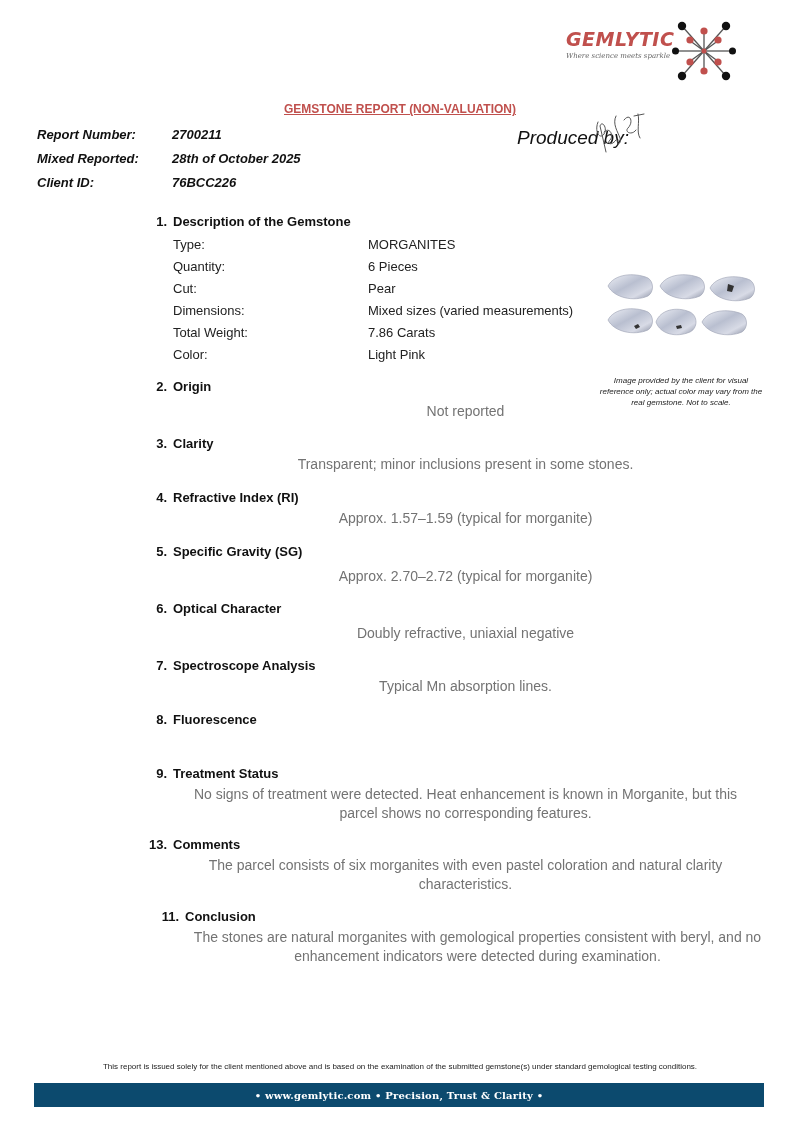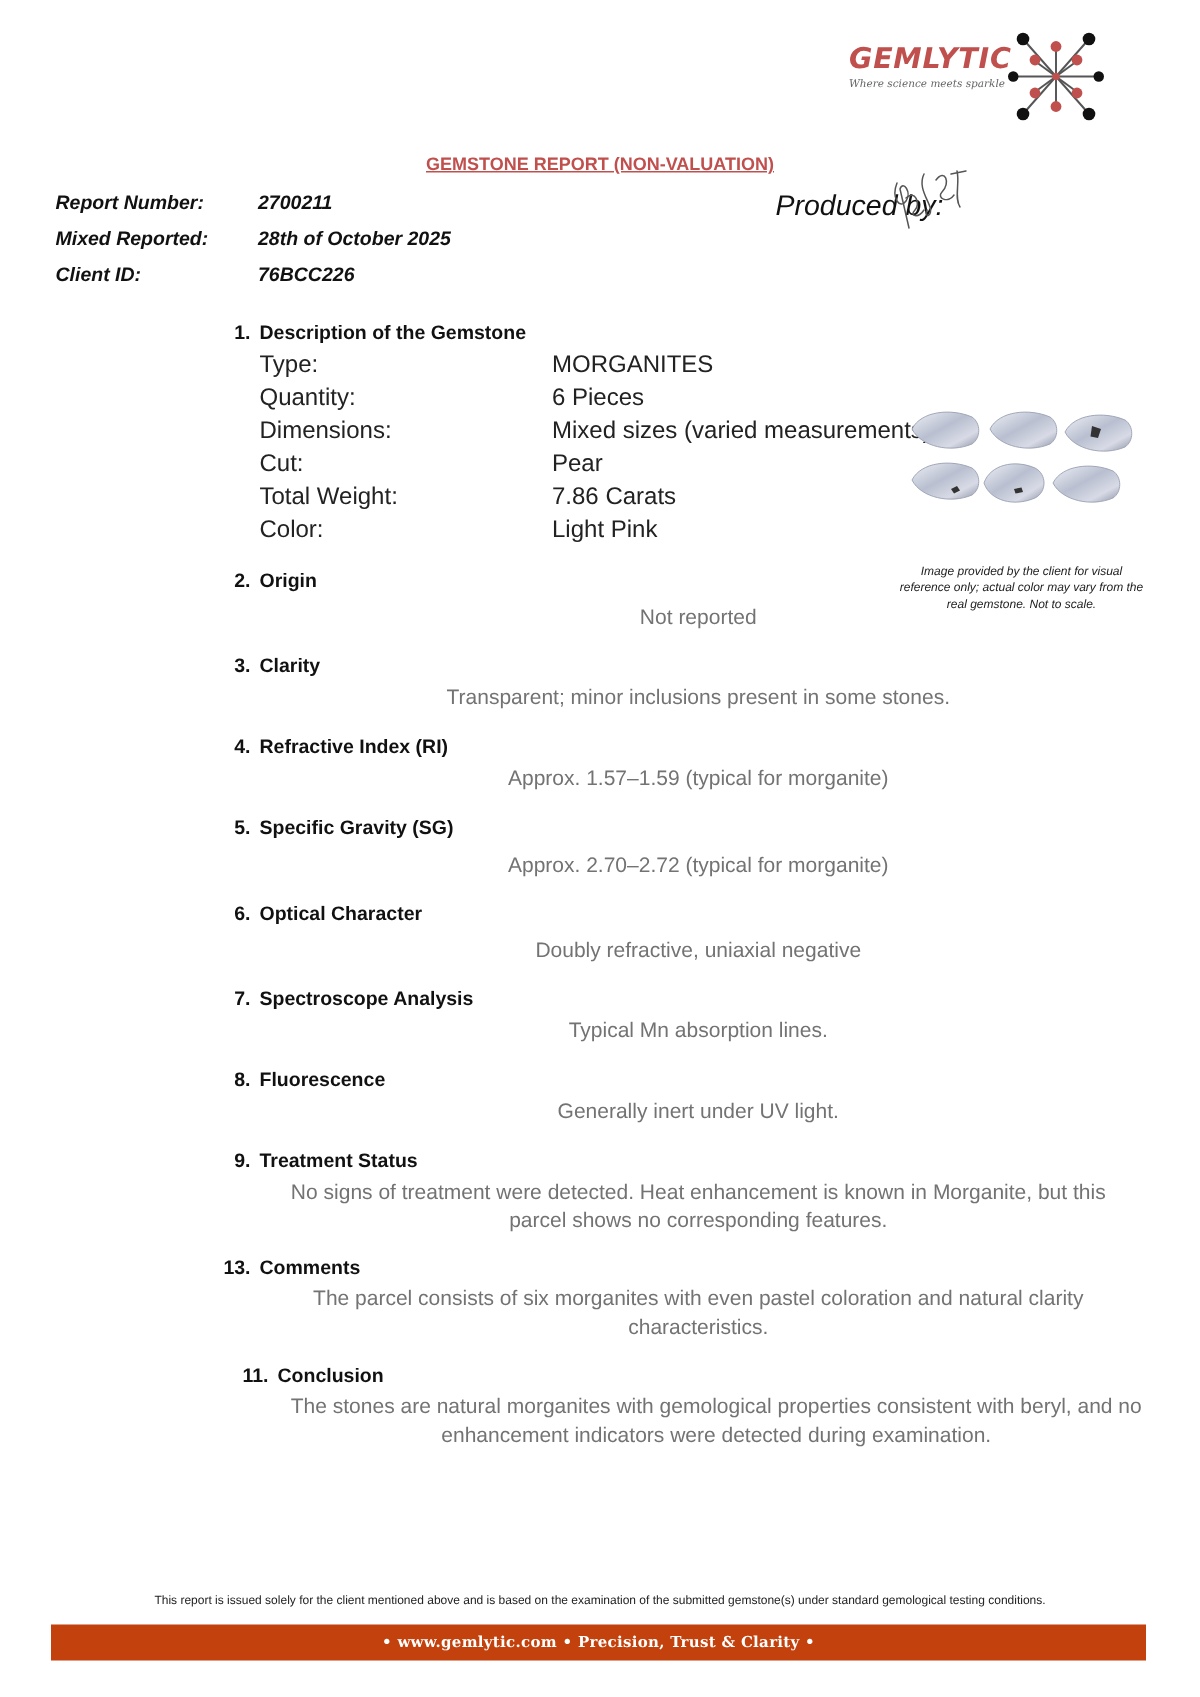--- a/index.html
+++ b/index.html
@@ -21,31 +21,31 @@
   .meta-value { position: absolute; left: 135px; white-space: nowrap; }
   .produced-by { position: absolute; left: 517px; top: 127px; font-style: italic; font-size: 19px; color: #111; white-space: nowrap; }
   .signature { position: absolute; left: 590px; top: 102px; width: 60px; height: 55px; }
 
   
   .section { position: absolute; left: 148px; width: 610px; }
   .sec-head { font-weight: bold; font-size: 13px; color: #111; display: flex; }
   .sec-num { display: inline-block; width: 25px; text-align: right; padding-right: 6px; }
   .sec-body { margin-left: 25px; margin-top: 8px; font-size: 14px; line-height: 19px; color: #737373; text-align: center; }
 
-  .desc-table { margin-left: 25px; margin-top: 4px; font-size: 16px; color: #222; }
+  .desc-table { margin-left: 25px; margin-top: 4px; font-size: 13px; color: #222; }
   .desc-row { display: flex; height: 22px; align-items: center; }
   .desc-label { width: 195px; }
 
   
   .gem-image { position: absolute; left: 604px; top: 270px; width: 160px; height: 70px; }
   .gem-caption { position: absolute; left: 596px; top: 375px; width: 170px; font-style: italic; font-size: 8px; line-height: 11px; color: #222; text-align: center; }
 
   
   .disclaimer { position: absolute; left: 0; width: 800px; top: 1062px; text-align: center; font-size: 8px; color: #222; }
-  .footer-band { position: absolute; left: 34px; top: 1083px; width: 730px; height: 24px; background: #c2410c; display: flex; align-items: center; justify-content: center; }
+  .footer-band { position: absolute; left: 34px; top: 1083px; width: 730px; height: 24px; background: #0c4a6e; display: flex; align-items: center; justify-content: center; }
   .footer-text { font-family: "DejaVu Serif", serif; font-weight: bold; font-size: 10px; color: #ffffff; letter-spacing: 0.2px; }
 </style>
 </head>
 <body>
 
 <div class="logo">
   <div class="logo-text">GEMLYTIC</div>
   <div class="logo-tag">Where science meets sparkle</div>
   <svg class="logo-mark" viewBox="0 0 64 66">
     <g stroke="#555" stroke-width="1.3">
@@ -116,26 +116,26 @@
   <div class="desc-table">
     <div class="desc-row">
       <span class="desc-label">Type:</span>
       <span>MORGANITES</span>
     </div>
     <div class="desc-row">
       <span class="desc-label">Quantity:</span>
       <span>6 Pieces</span>
     </div>
     <div class="desc-row">
+      <span class="desc-label">Cut:</span>
+      <span>Pear</span>
+    </div>
+    <div class="desc-row">
       <span class="desc-label">Dimensions:</span>
       <span>Mixed sizes (varied measurements)</span>
-    </div>
-    <div class="desc-row">
-      <span class="desc-label">Cut:</span>
-      <span>Pear</span>
     </div>
     <div class="desc-row">
       <span class="desc-label">Total Weight:</span>
       <span>7.86 Carats</span>
     </div>
     <div class="desc-row">
       <span class="desc-label">Color:</span>
       <span>Light Pink</span>
     </div>
   </div>
@@ -220,21 +220,20 @@
     <span>Spectroscope Analysis</span>
   </div>
   <div class="sec-body" style="margin-top:4px;">Typical Mn absorption lines.</div>
 </div>
 
 <div class="section" style="top:712px;">
   <div class="sec-head">
     <span class="sec-num">8.</span>
     <span>Fluorescence</span>
   </div>
-  <div class="sec-body" style="margin-top:4px;">Generally inert under UV light.</div>
 </div>
 
 <div class="section" style="top:766px;">
   <div class="sec-head">
     <span class="sec-num">9.</span>
     <span>Treatment Status</span>
   </div>
   <div class="sec-body" style="margin-top:4px;">No signs of treatment were detected. Heat enhancement is known in Morganite, but this parcel shows no corresponding features.</div>
 </div>
 

